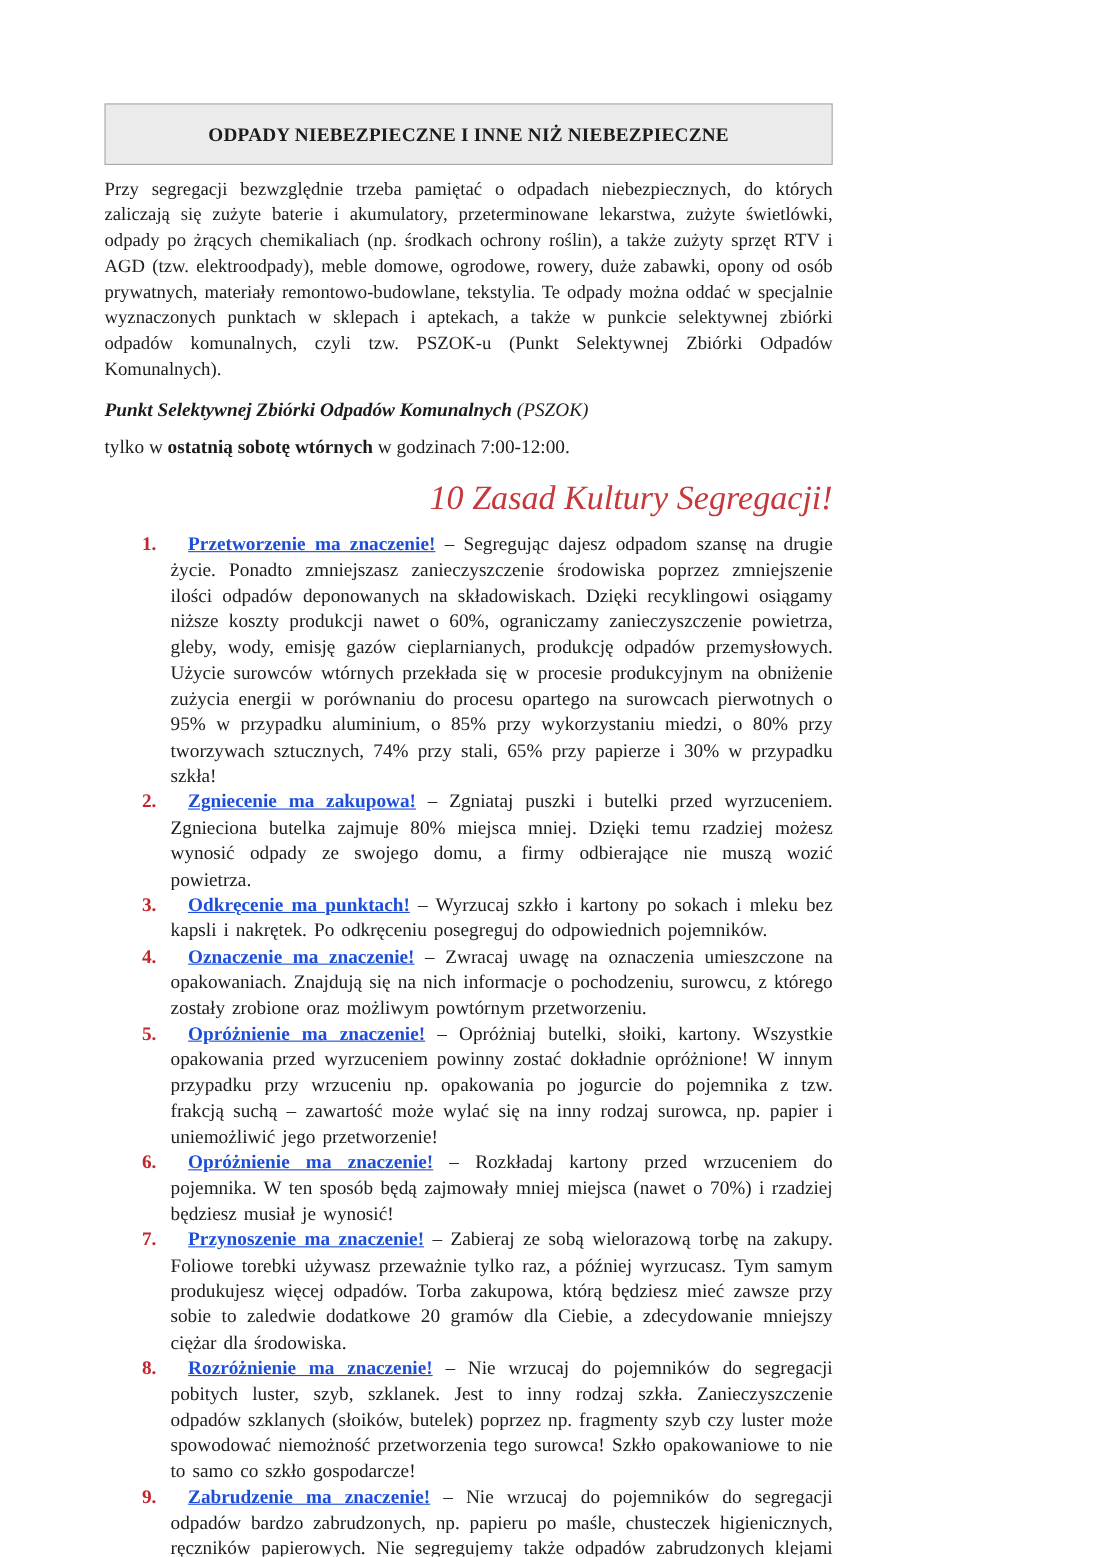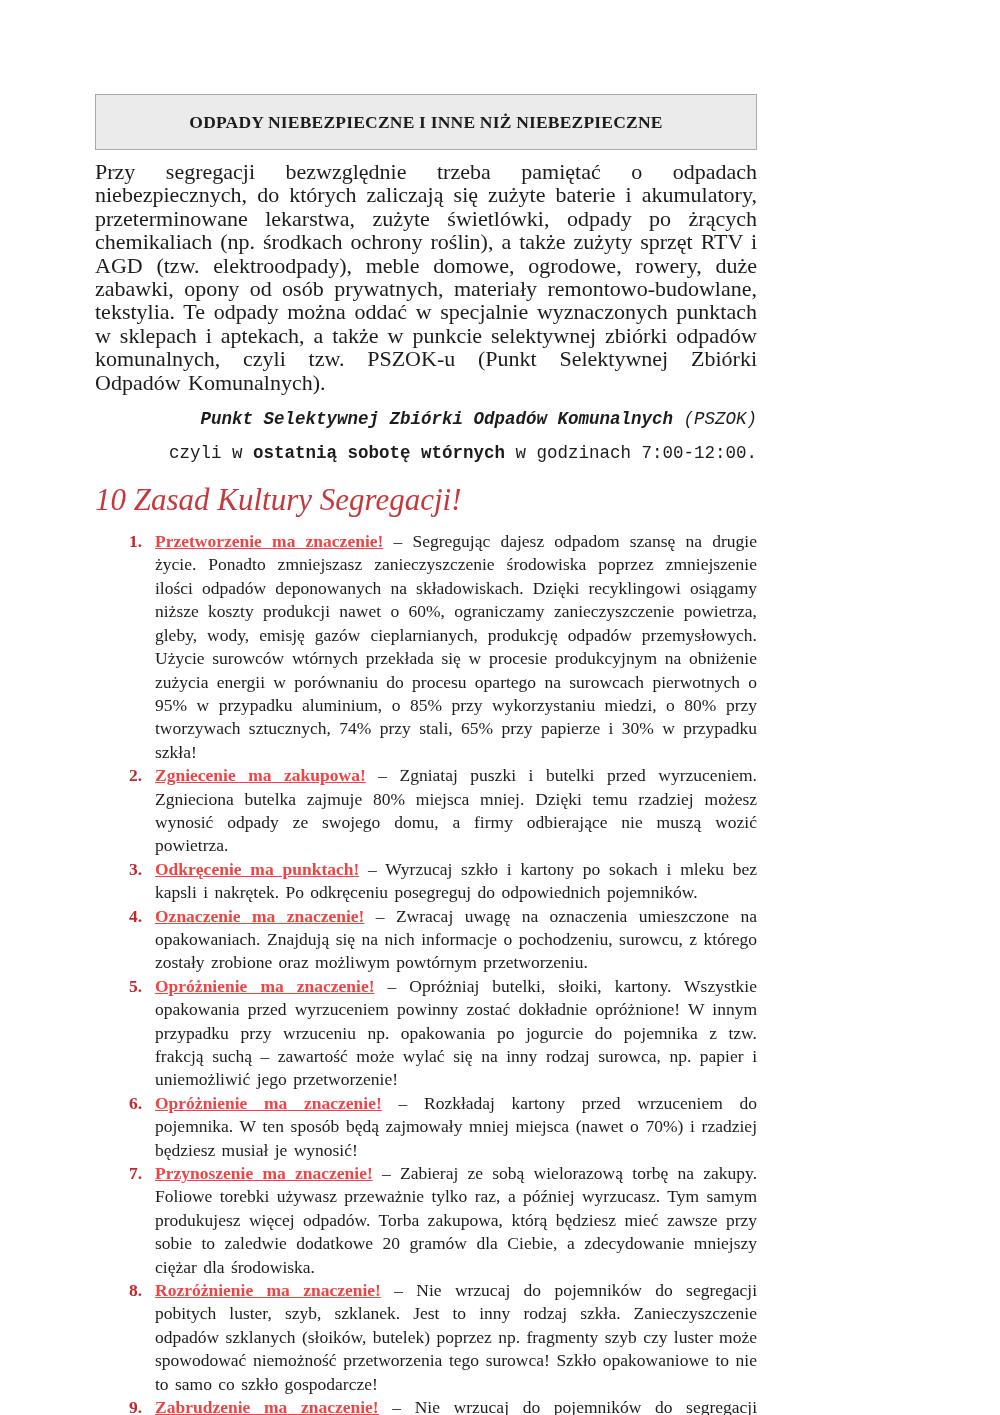--- a/index.html
+++ b/index.html
@@ -23,38 +23,37 @@
     display: flex; align-items: center; justify-content: center;
     margin-bottom: 10px;
   }
   .header-title {
     font-weight: bold;
     font-size: 17.5px;
     letter-spacing: 0.2px;
   }
   .intro {
     margin: 0 0 14px 0;
-    font-size: 22px;
+    font-size: 17px;
     line-height: 23.4px;
     text-align: justify;
     word-spacing: 2px;
   }
   .center-line {
-    text-align: right;
+    text-align: left;
     font-size: 17.5px;
     margin: 0 0 12px 0;
     line-height: 22px;
-    font-family: Liberation Mono, monospace;
   }
   .pszok-line { margin-top: 8px; }
   .bi { font-weight: bold; font-style: italic; }
   .i  { font-style: italic; }
   .b  { font-weight: bold; }
   .main-heading {
-    text-align: left;
+    text-align: right;
     font-style: italic;
     font-weight: normal;
     font-size: 31px;
     color: #c5383c;
     margin: 18px 0 12px 0;
     line-height: 36px;
   }
   .rules {
     font-size: 17.5px;
     line-height: 23.4px;
@@ -66,40 +65,41 @@
     word-spacing: 2px;
     margin: 0;
   }
   .rule .num {
     position: absolute;
     left: 34px; top: 0;
     color: #c1272d;
     font-weight: bold;
   }
   .rule .lead {
-    color: #ef4444;
+    color: #1d4ed8;
     font-weight: bold;
     text-decoration: underline;
+    margin-left: 16px;
   }
 </style>
 </head>
 <body>
 
 <div class="page">
 
   <div class="header-box">
     <div class="header-title">ODPADY NIEBEZPIECZNE I INNE NIŻ NIEBEZPIECZNE</div>
   </div>
 
   <p class="intro">Przy segregacji bezwzględnie trzeba pamiętać o odpadach niebezpiecznych, do których zaliczają się zużyte baterie i akumulatory, przeterminowane lekarstwa, zużyte świetlówki, odpady po żrących chemikaliach (np. środkach ochrony roślin), a także zużyty sprzęt RTV i AGD (tzw. elektroodpady), meble domowe, ogrodowe, rowery, duże zabawki, opony od osób prywatnych, materiały remontowo-budowlane, tekstylia. Te odpady można oddać w specjalnie wyznaczonych punktach w sklepach i aptekach, a także w punkcie selektywnej zbiórki odpadów komunalnych, czyli tzw. PSZOK-u (Punkt Selektywnej Zbiórki Odpadów Komunalnych).</p>
 
   <p class="center-line pszok-line"><span class="bi">Punkt Selektywnej Zbiórki Odpadów Komunalnych</span><span class="i"> (PSZOK)</span></p>
 
 
-  <p class="center-line"><span>czyli w </span><span class="b">ostatnią sobotę wtórnych</span><span> w godzinach 7:00-12:00.</span></p>
+  <p class="center-line"><span>tylko w </span><span class="b">ostatnią sobotę wtórnych</span><span> w godzinach 7:00-12:00.</span></p>
 
   <h1 class="main-heading">10 Zasad Kultury Segregacji!</h1>
 
   <div class="rules">
     <p class="rule"><span class="num">1.</span><span class="lead">Przetworzenie ma znaczenie!</span> <span class="rbody">– Segregując dajesz odpadom szansę na drugie życie. Ponadto zmniejszasz zanieczyszczenie środowiska poprzez zmniejszenie ilości odpadów deponowanych na składowiskach. Dzięki recyklingowi osiągamy niższe koszty produkcji nawet o 60%, ograniczamy zanieczyszczenie powietrza, gleby, wody, emisję gazów cieplarnianych, produkcję odpadów przemysłowych. Użycie surowców wtórnych przekłada się w procesie produkcyjnym na obniżenie zużycia energii w porównaniu do procesu opartego na surowcach pierwotnych o 95% w przypadku aluminium, o 85% przy wykorzystaniu miedzi, o 80% przy tworzywach sztucznych, 74% przy stali, 65% przy papierze i 30% w przypadku szkła!</span></p>
     <p class="rule"><span class="num">2.</span><span class="lead">Zgniecenie ma zakupowa!</span> <span class="rbody">– Zgniataj puszki i butelki przed wyrzuceniem. Zgnieciona butelka zajmuje 80% miejsca mniej. Dzięki temu rzadziej możesz wynosić odpady ze swojego domu, a firmy odbierające nie muszą wozić powietrza.</span></p>
     <p class="rule"><span class="num">3.</span><span class="lead">Odkręcenie ma punktach!</span> <span class="rbody">– Wyrzucaj szkło i kartony po sokach i mleku bez kapsli i nakrętek. Po odkręceniu posegreguj do odpowiednich pojemników.</span></p>
     <p class="rule"><span class="num">4.</span><span class="lead">Oznaczenie ma znaczenie!</span> <span class="rbody">– Zwracaj uwagę na oznaczenia umieszczone na opakowaniach. Znajdują się na nich informacje o pochodzeniu, surowcu, z którego zostały zrobione oraz możliwym powtórnym przetworzeniu.</span></p>
     <p class="rule"><span class="num">5.</span><span class="lead">Opróżnienie ma znaczenie!</span> <span class="rbody">– Opróżniaj butelki, słoiki, kartony. Wszystkie opakowania przed wyrzuceniem powinny zostać dokładnie opróżnione! W innym przypadku przy wrzuceniu np. opakowania po jogurcie do pojemnika z tzw. frakcją suchą – zawartość może wylać się na inny rodzaj surowca, np. papier i uniemożliwić jego przetworzenie!</span></p>
     <p class="rule"><span class="num">6.</span><span class="lead">Opróżnienie ma znaczenie!</span> <span class="rbody">– Rozkładaj kartony przed wrzuceniem do pojemnika. W ten sposób będą zajmowały mniej miejsca (nawet o 70%) i rzadziej będziesz musiał je wynosić!</span></p>

